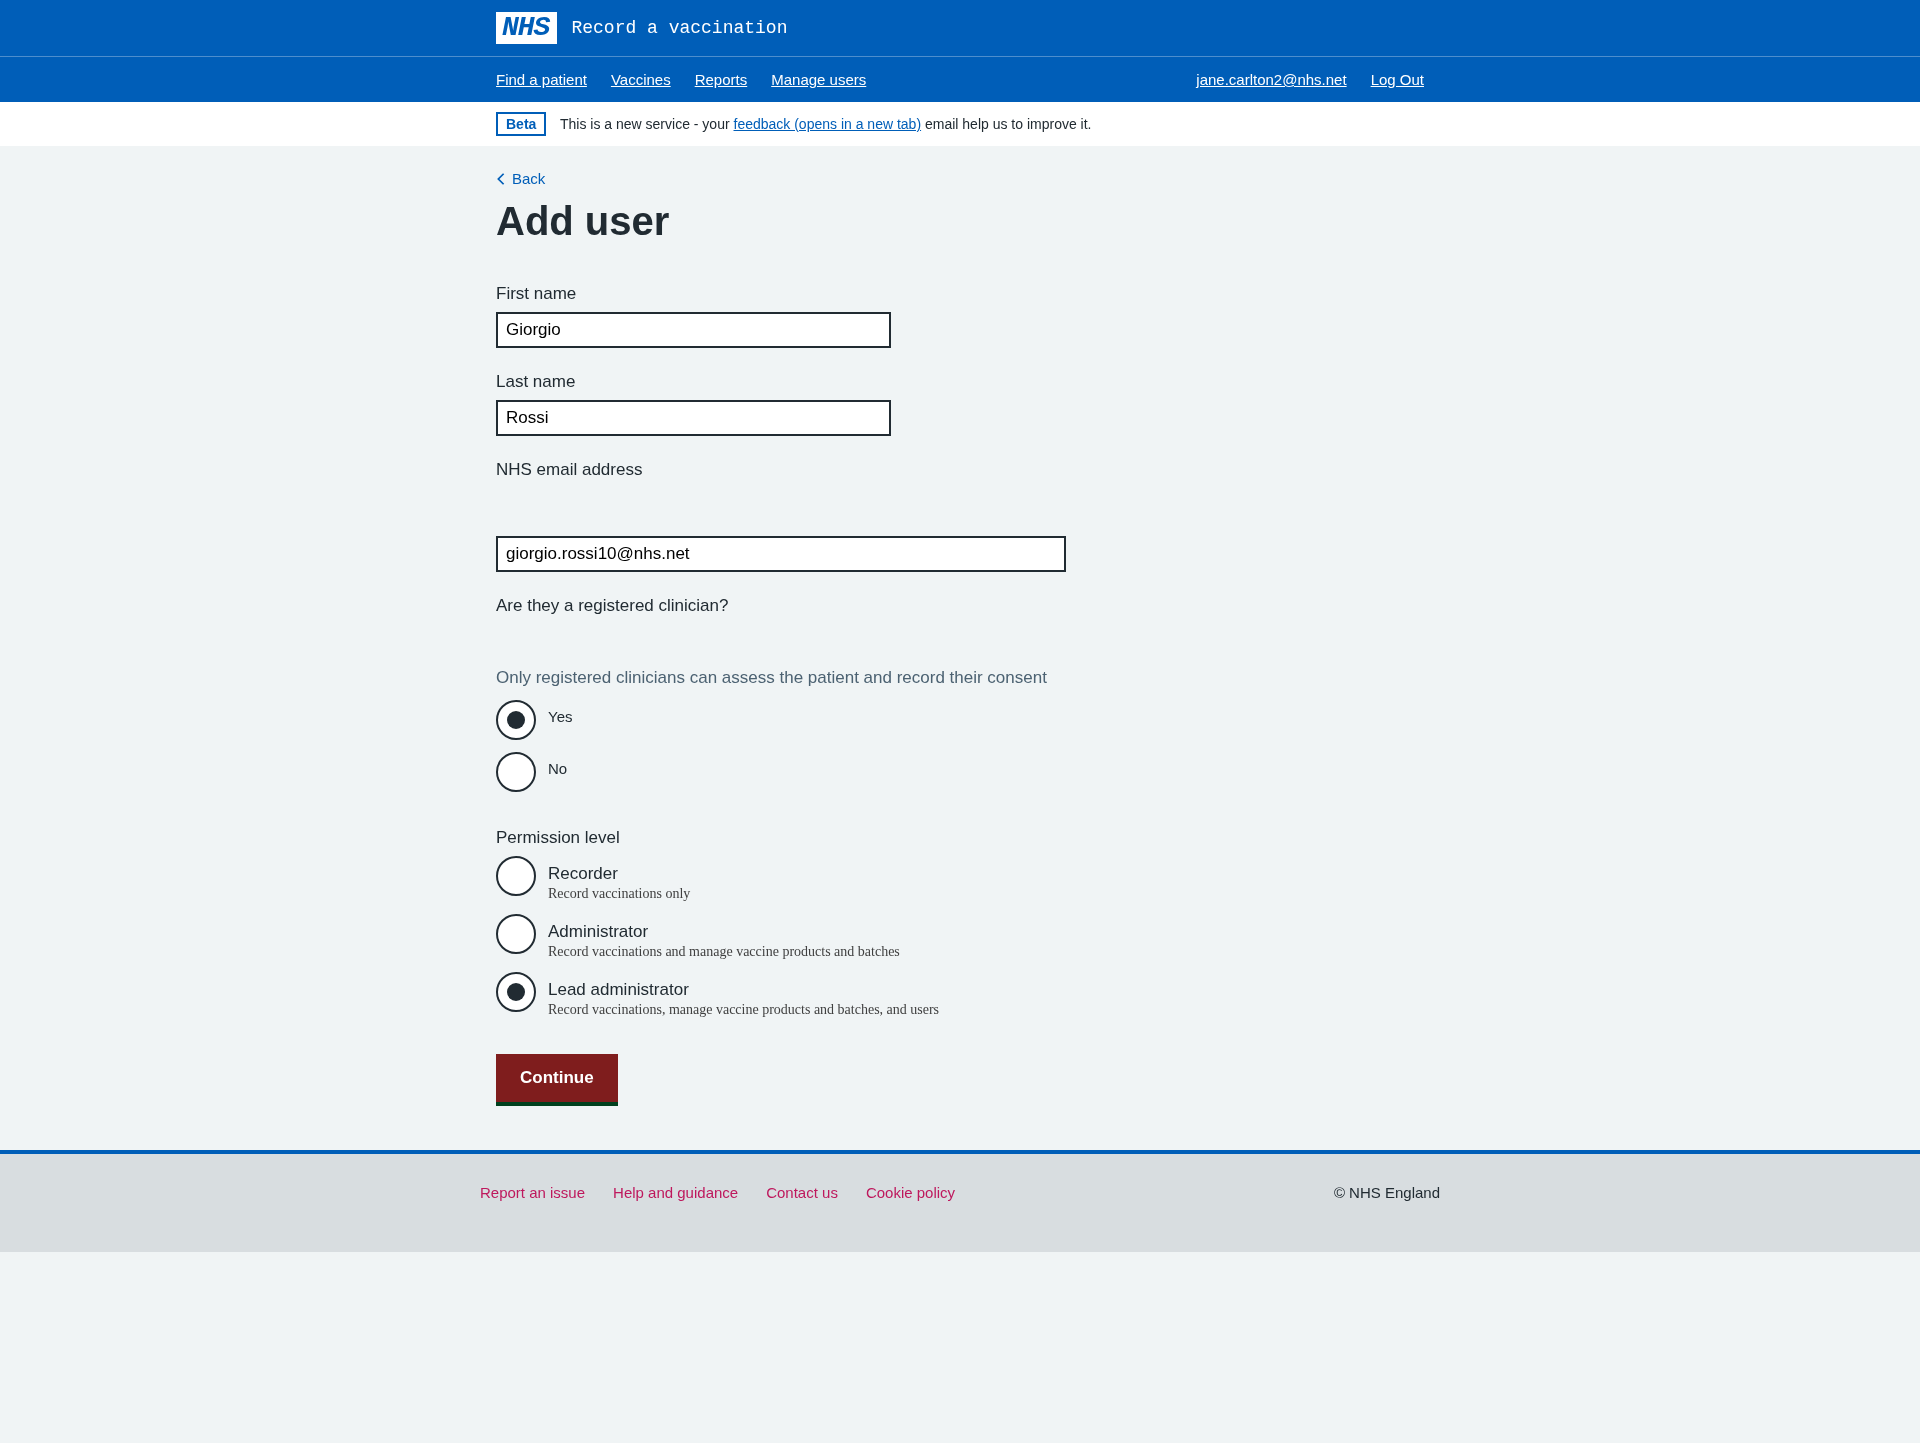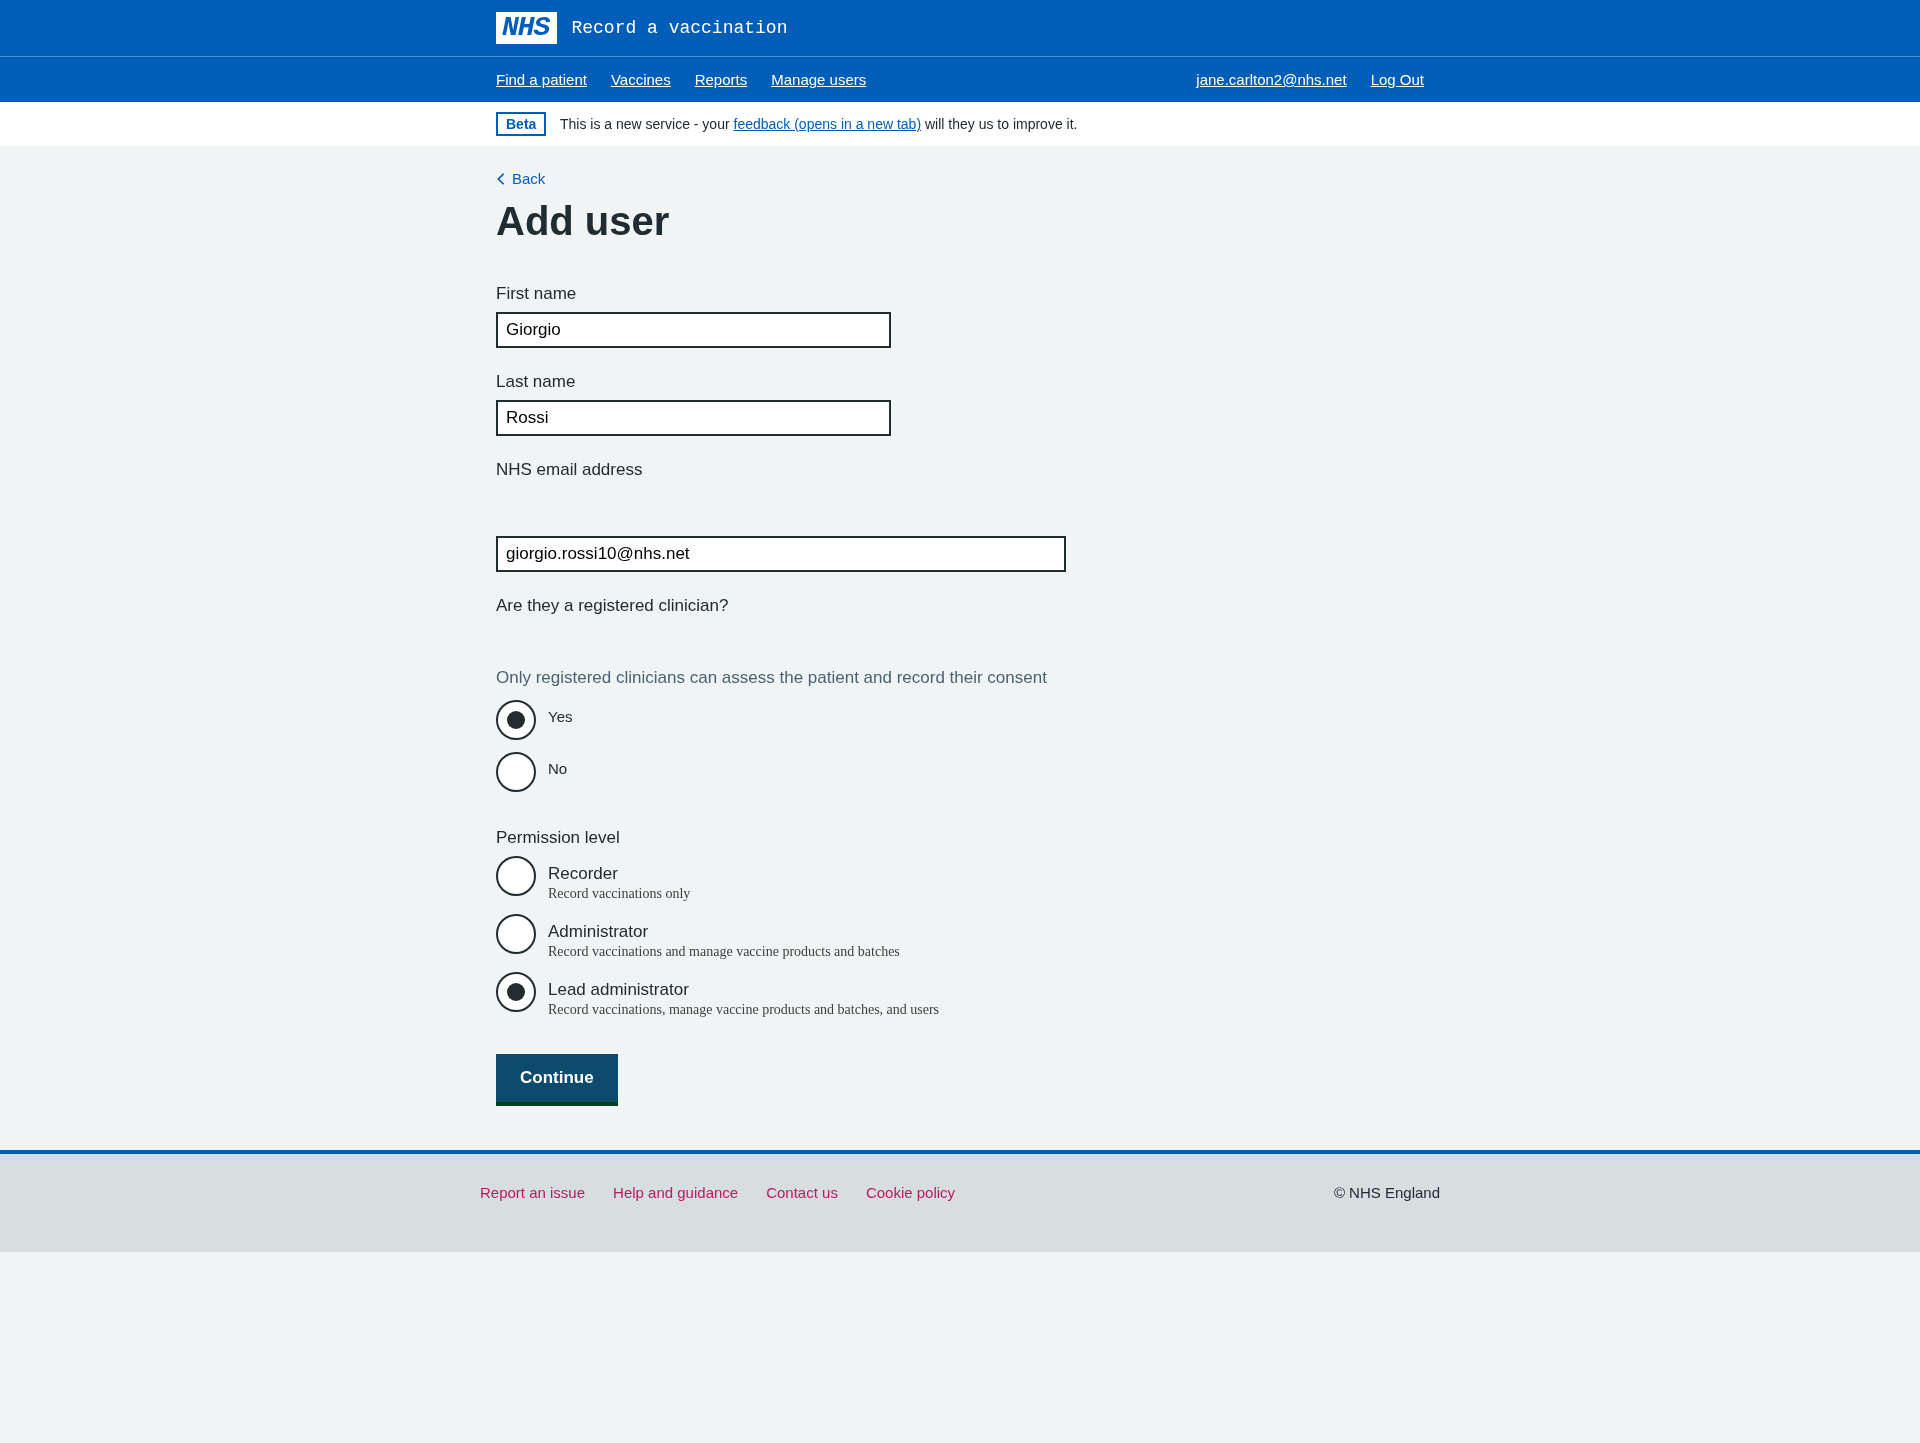--- a/index.html
+++ b/index.html
@@ -178,21 +178,21 @@
     display: block;
     margin-bottom: 2px;
   }
   .radio-hint {
     font-size: 14px;
     color: #404040;
     display: block;
     font-family: Liberation Serif, serif;
   }
   .btn {
-    background: #0c4a6e;
+    background: #7f1d1d;
     color: #fff;
     border: 2px solid transparent;
     box-shadow: 0 4px 0 #00401e;
     font-size: 17px;
     font-weight: 600;
     padding: 12px 22px;
     cursor: pointer;
     font-family: inherit;
   }
   .footer-wrap {
@@ -254,21 +254,21 @@
           </li>
       </ul>
     </div>
   </nav>
 </header>
 
 <div class="phase-banner-wrap">
   <div class="width-container">
     <div class="phase-banner">
       <span class="beta-tag">Beta</span>
-      <span>This is a new service - your </span><a href="#">feedback (opens in a new tab)</a><span> will they us to improve it.</span>
+      <span>This is a new service - your </span><a href="#">feedback (opens in a new tab)</a><span> email help us to improve it.</span>
     </div>
   </div>
 </div>
 
 <main class="main">
   <div class="width-container">
     <a href="#" class="back-link">
       <svg viewBox="0 0 10 16">
           <path d="M8 2 L2 8 L8 14" fill="none" stroke="#005eb8" stroke-width="2"></path>
         </svg>

